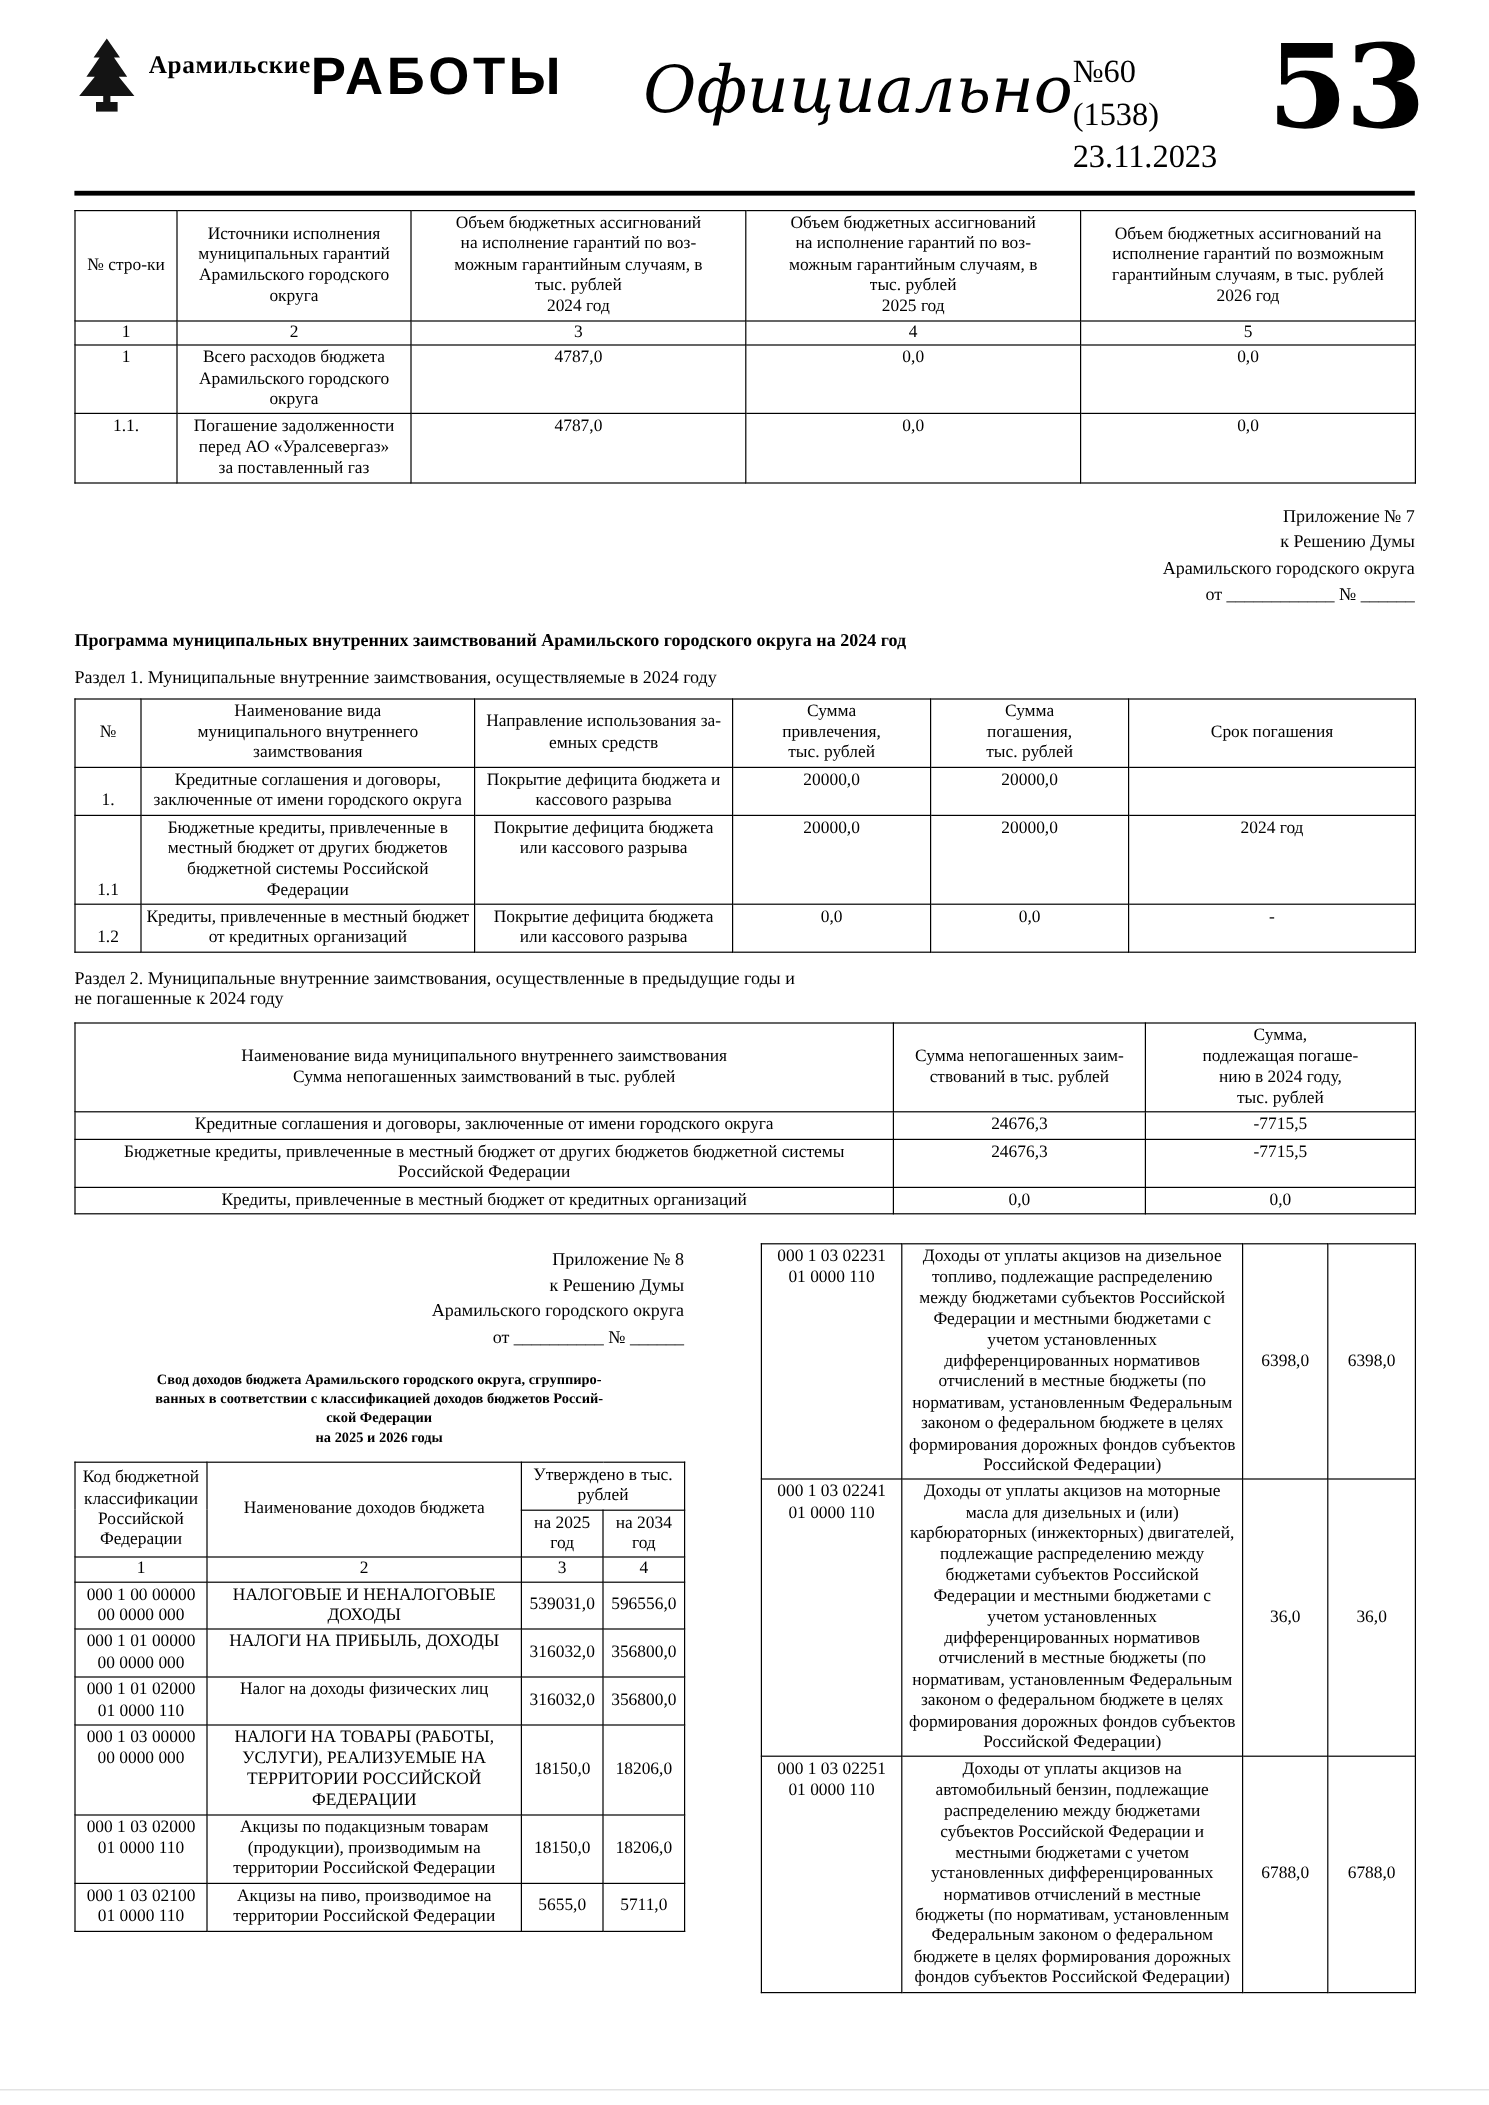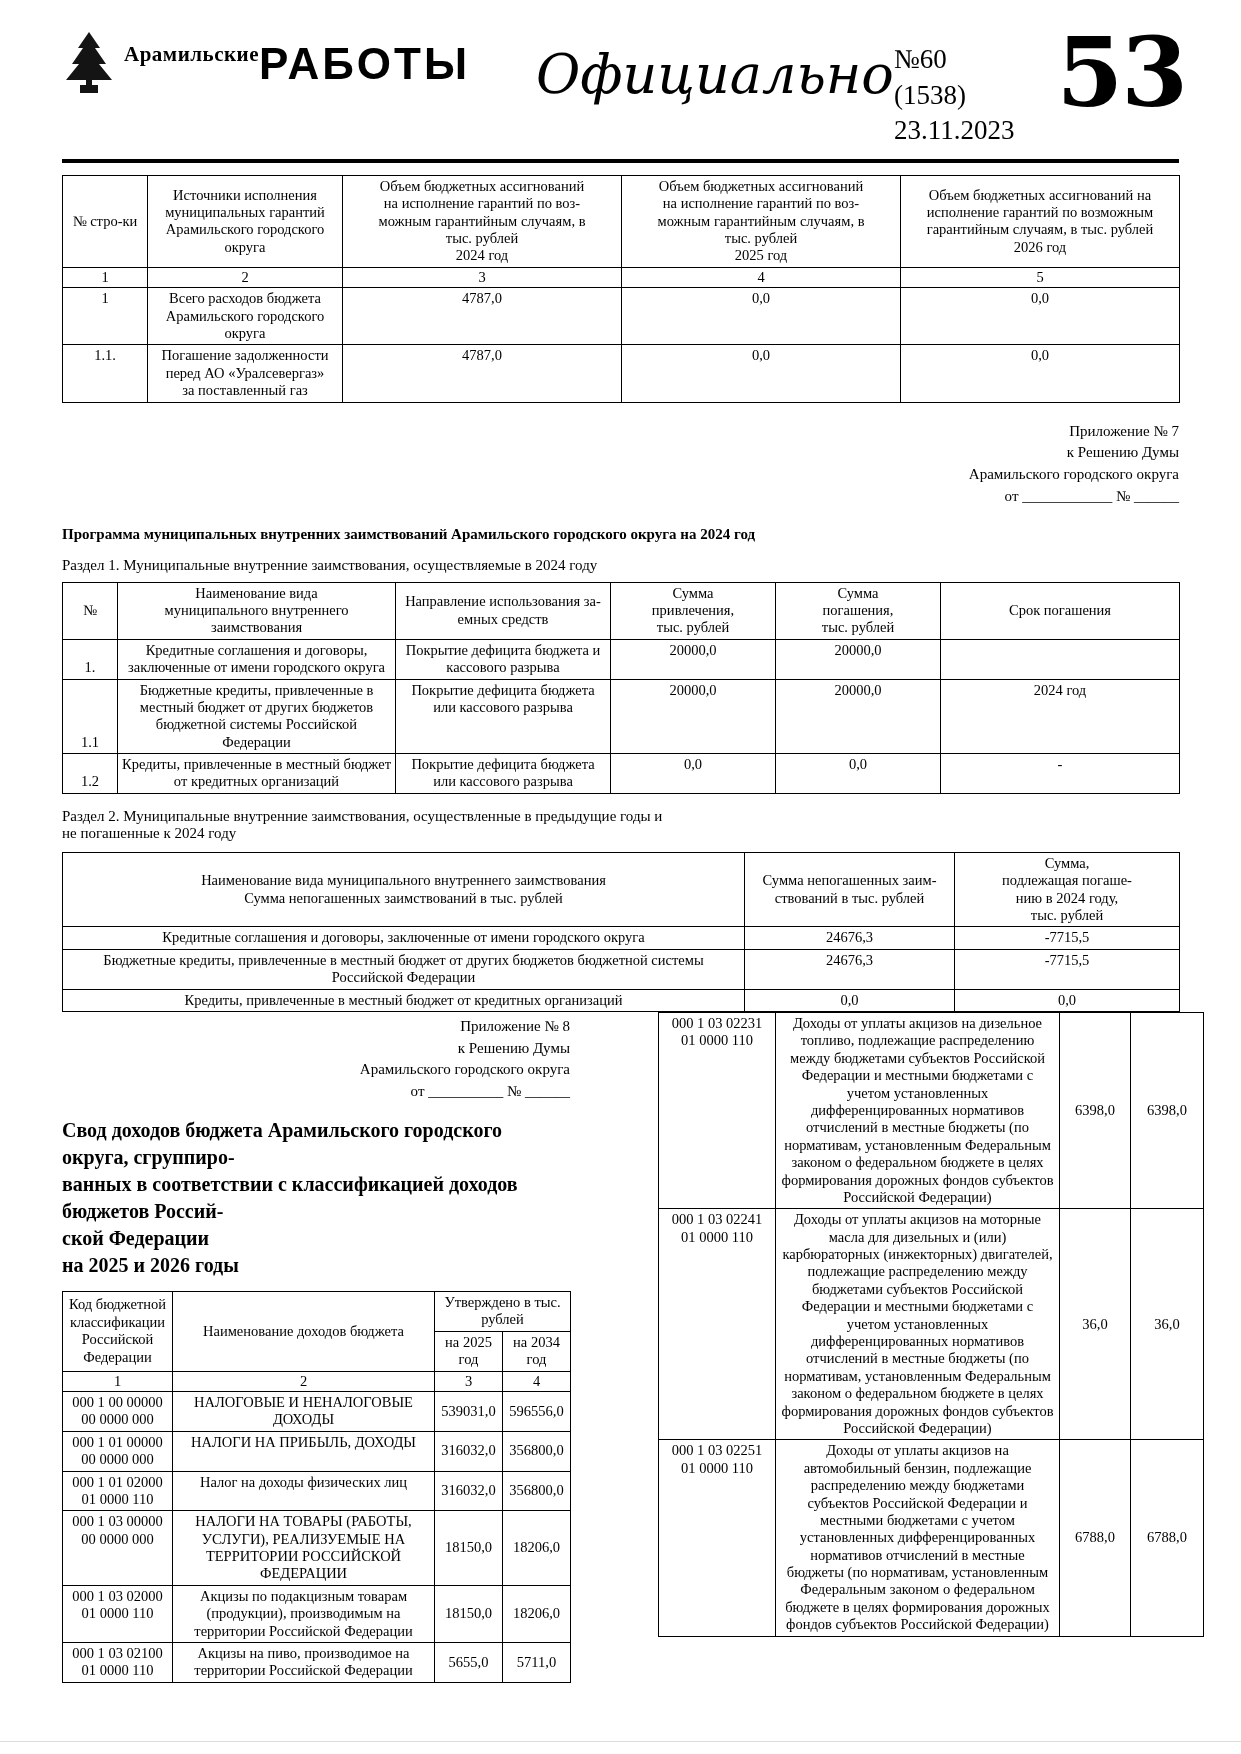--- a/index.html
+++ b/index.html
@@ -31,25 +31,25 @@
   .va-b{vertical-align:bottom}
   .va-m{vertical-align:middle}
 
   .t1{margin-top:12px}
   .appendix{text-align:right;font-size:15px;line-height:1.45;margin-top:18px}
   .doc-title{text-align:left;font-weight:bold;font-size:15px;margin-top:18px}
   .section-title{text-align:left;font-size:15px;margin-top:14px;white-space:pre-line}
   .t2{margin-top:8px}
   .t3{margin-top:10px}
 
-  .bottom{display:flex;gap:88px;align-items:flex-start}
+  .bottom{display:flex;gap:64px;margin-top:24px;align-items:flex-start}
   .col-left{width:508px;flex:0 0 508px}
   .col-right{width:545px;flex:0 0 545px}
   .col-left .appendix{margin-top:4px}
-  .income-title{font-weight:bold;font-size:20px;line-height:1.35;margin-top:14px;
+  .income-title{text-align:center;font-weight:bold;font-size:12px;line-height:1.35;margin-top:14px;
                 white-space:pre-line}
   .t4l{margin-top:12px}
   .bottom-rule{position:absolute;left:0;right:0;bottom:12px;border-top:1px solid #dcdcdc}
 </style>
 </head>
 <body>
 
 <div class="page">
 
   <div class="masthead">

